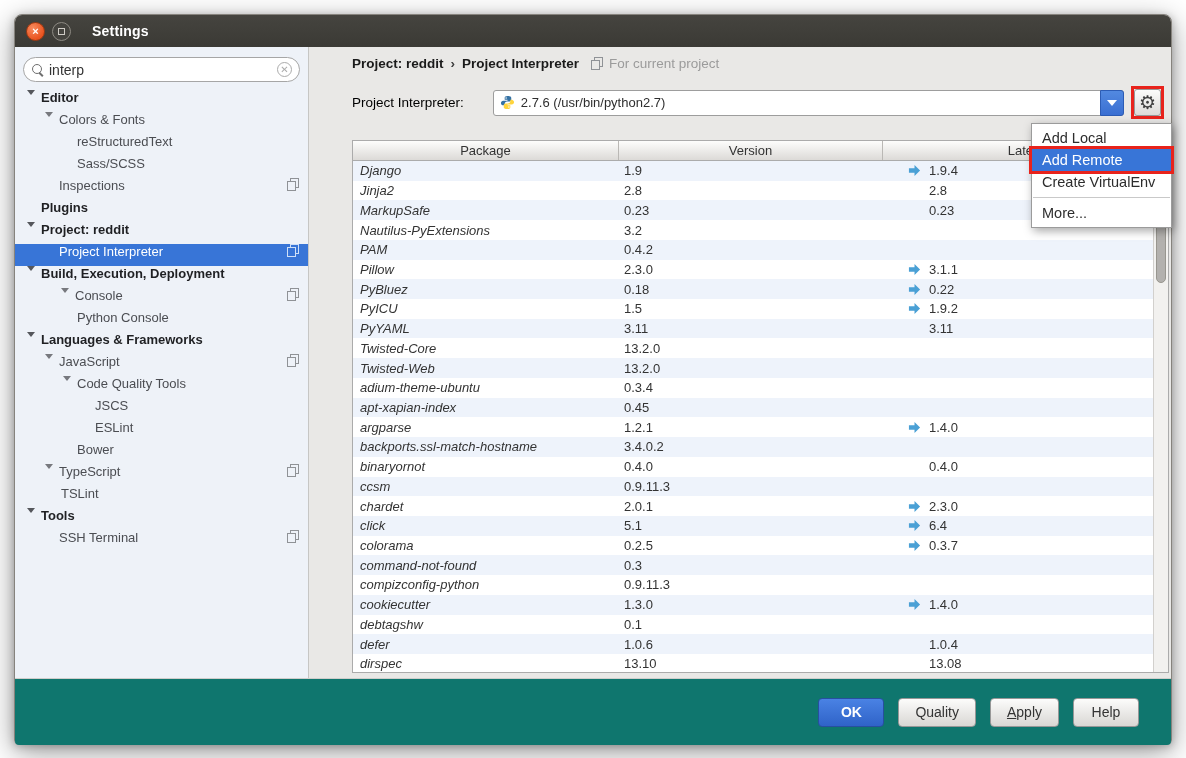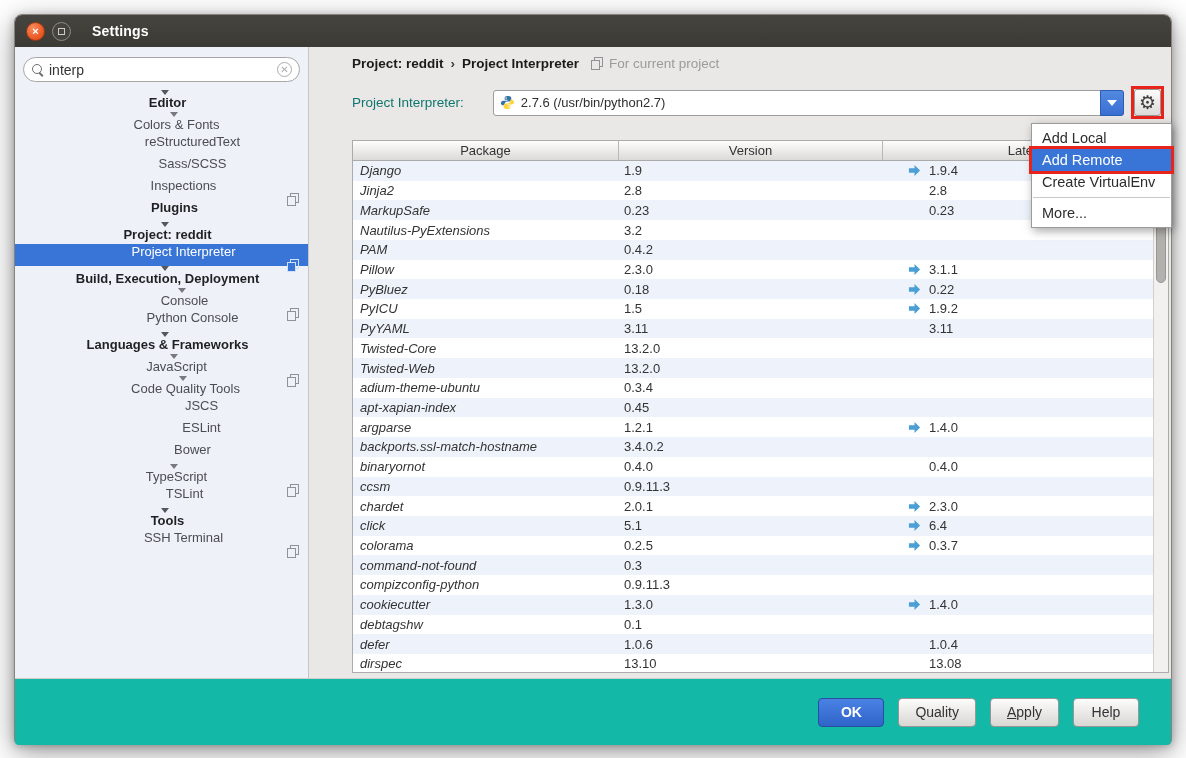--- a/index.html
+++ b/index.html
@@ -23,41 +23,41 @@
   .searchbox { margin:10px 8px 4px 8px; height:25px; background:#fff; border:1px solid #a6a6a6; border-radius:13px;
                display:flex; align-items:center; padding:0 7px; }
   .mag { width:14px; height:14px; position:relative; flex:none; margin-right:4px; }
   .mag::before { content:""; position:absolute; left:1px; top:1px; width:8px; height:8px; border:1.6px solid #6f6f6f; border-radius:50%; }
   .mag::after { content:""; position:absolute; left:9px; top:9px; width:5px; height:1.8px; background:#6f6f6f; transform:rotate(45deg); transform-origin:0 0; }
   .searchbox input { flex:1; border:none; outline:none; background:transparent; font-size:14px; color:#333; font-family:inherit; }
   .clear { width:15px; height:15px; flex:none; border:1px solid #ababab; border-radius:50%; color:#ababab;
            font-size:10px; line-height:13px; text-align:center; cursor:pointer; }
   
   .tree { margin-top:8px; }
-  .trow { height:22px; display:flex; align-items:center; font-size:13px; color:#4b4d52; cursor:pointer; position:relative;flex-direction:column; }
+  .trow { height:22px; display:flex; align-items:flex-start; font-size:13px; color:#4b4d52; cursor:pointer; position:relative; }
   .trow.bold { font-weight:bold; color:#1f2023; }
   .trow.sel { background:#3875d7; color:#fff; }
   .tri { width:0; height:0; border-left:4px solid transparent; border-right:4px solid transparent;
          border-top:5px solid #77797e; margin-right:6px; flex:none; }
   .trow.bold .tri { border-top-color:#55575c; }
   .copy-icon { margin-left:auto; margin-right:9px; width:12px; height:13px; position:relative; flex:none; }
   .copy-icon::before { content:""; position:absolute; right:0; top:0; width:7px; height:8px; border:1px solid #8f9296; }
   .copy-icon::after { content:""; position:absolute; left:0; bottom:0; width:7px; height:8px; border:1px solid #8f9296; background:#eef2f8; }
   .trow.sel .copy-icon::before { border-color:#cfe0f7; }
   .trow.sel .copy-icon::after { border-color:#cfe0f7; background:#3875d7; }
   
   .breadcrumb { position:absolute; left:15px; top:9px; display:flex; align-items:center; font-size:13.5px; color:#1b1b1b; }
   .bc-bold { font-weight:bold; }
   .bc-sep { margin:0 7px; font-weight:bold; color:#3c3c3c; }
   .bc-note { color:#9b9b9b; margin-left:6px; }
   .copy-icon.gray { margin:0 0 0 12px; }
   .copy-icon.gray::after { background:#e9e8e6; }
   
   .interp-row { position:absolute; left:15px; top:39px; right:7px; height:33px; display:flex; align-items:center; }
-  .interp-label { font-size:13.5px; color:#0f766e; margin-right:9px; flex:none; }
+  .interp-label { font-size:13.5px; color:#000000; margin-right:9px; flex:none; }
   .combo { flex:1; height:26px; background:#fff; border:1px solid #9d9d9d; border-radius:3px;
            display:flex; align-items:center; position:relative; padding-left:6px; cursor:pointer;margin-left:20px; }
   .py-icon { width:15px; height:15px; margin-right:6px; flex:none; }
   .combo-value { font-size:13px; color:#2e2e2e; }
   .combo-arrow-btn { position:absolute; right:-1px; top:-1px; bottom:-1px; width:24px;
                      background:linear-gradient(#5289e0,#3a6fd2); border:1px solid #2c5cb5; border-radius:0 3px 3px 0;
                      display:flex; align-items:center; justify-content:center; cursor:pointer; }
   .combo-arrow-btn .tri-w { width:0; height:0; border-left:5px solid transparent; border-right:5px solid transparent; border-top:6px solid #fff; }
   .gear-hl { margin-left:7px; border:3px solid #e8231c; flex:none; }
   .gear-btn { width:27px; height:27px; background:linear-gradient(#fbfbfa,#dddbd8); border:1px solid #989898; border-radius:3px;
@@ -80,21 +80,21 @@
   .vscroll { position:absolute; top:20px; right:0; bottom:0; width:15px; background:#f2f1ef; border-left:1px solid #d2d0cd; cursor:pointer; }
   .vthumb { position:absolute; top:62px; left:2px; right:2px; height:60px; background:#b3b1ae; border:1px solid #98968f; border-radius:6px; cursor:grab; }
   
   .gearmenu { position:absolute; left:1016px; top:108px; width:141px; background:#fff; border:1px solid #9b9b9b;
               box-shadow:2px 3px 9px rgba(0,0,0,.35); padding:3px 0; z-index:30; }
   .mitem { height:22px; line-height:22px; padding-left:10px; font-size:14.5px; color:#2d2d2d; cursor:pointer; white-space:nowrap; }
   .mitem.sel { background:#3875d7; color:#fff; outline:3px solid #e8231c; }
   .msep { height:1px; background:#c9c9c9; margin:4px 1px; }
   
   .footer { height:67px; border-top:1px solid #cfcecb; display:flex; align-items:center; justify-content:flex-end;
-            padding-right:32px; background:#14b8a6; border-radius:0 0 4px 4px; }
+            padding-right:32px; background:#0f766e; border-radius:0 0 4px 4px; }
   .fbtn { height:29px; min-width:66px; padding:0 16px; margin-left:14px; font-size:14px; color:#333; font-family:inherit;
           background:linear-gradient(#fcfcfb,#d9d7d4); border:1px solid #979797; border-radius:4px; cursor:pointer; }
   .fbtn.primary { background:linear-gradient(#4a82e4,#2f63c8); border-color:#274f9f; color:#fff; font-weight:bold; }
 </style>
 </head>
 <body>
 
 <div class="window">
 
   <div class="titlebar">

